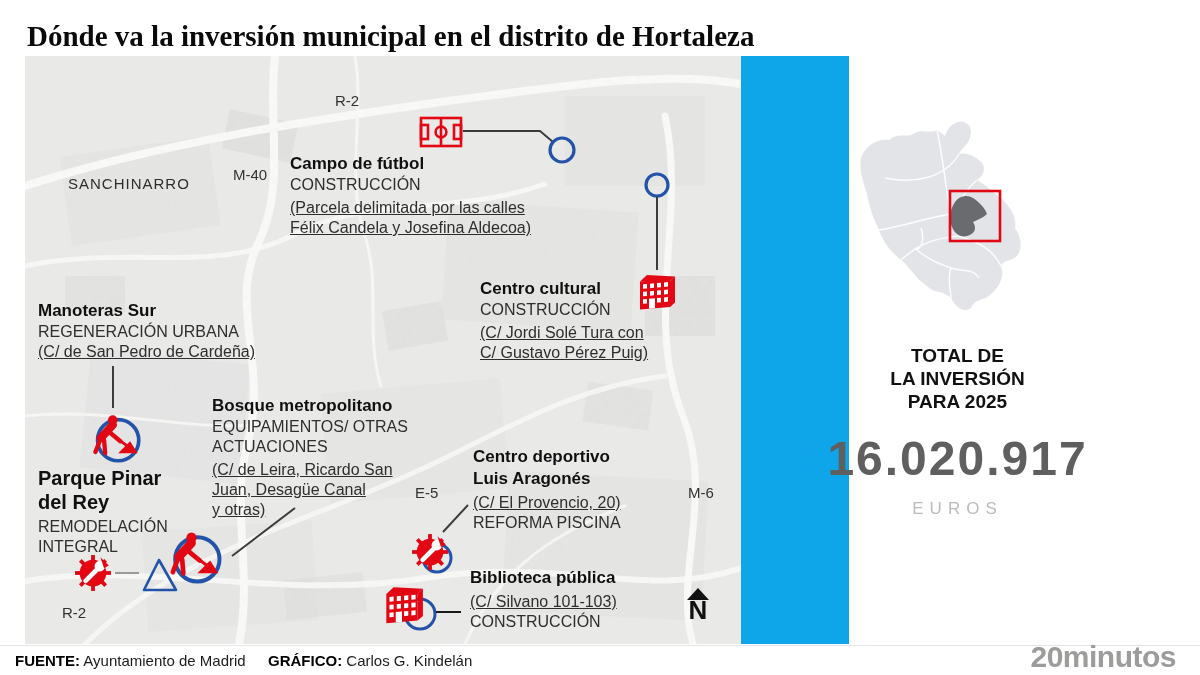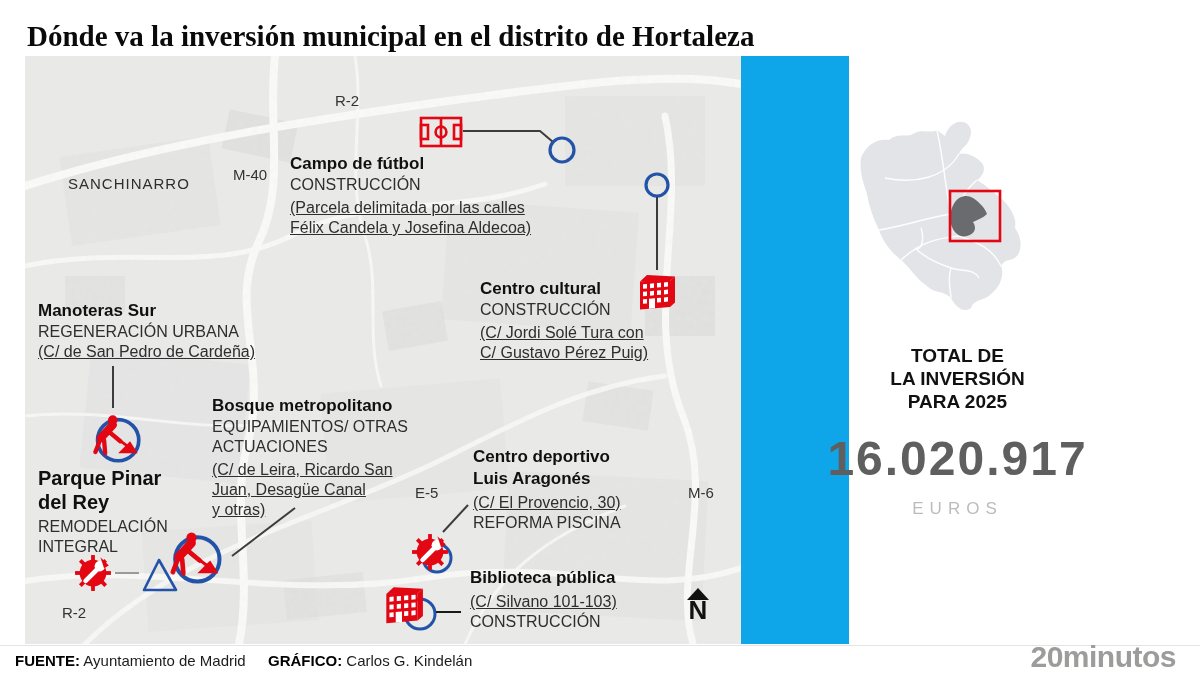--- a/index.html
+++ b/index.html
@@ -219,21 +219,21 @@
     <div class="note" style="left:13px;top:410px">
       <div class="note-title big">Parque Pinar</div>
       <div class="note-title big">del Rey</div>
       <div class="note-cat gap-top">REMODELACIÓN</div>
       <div class="note-cat">INTEGRAL</div>
     </div>
 
     <div class="note" style="left:448px;top:390px">
       <div class="note-title">Centro deportivo</div>
       <div class="note-title">Luis Aragonés</div>
-      <div class="note-line gap-top">(C/ El Provencio, 30)</div>
+      <div class="note-line gap-top">(C/ El Provencio, 20)</div>
       <div class="note-cat">REFORMA PISCINA</div>
     </div>
 
     <div class="note" style="left:445px;top:511px">
       <div class="note-title">Biblioteca pública</div>
       <div class="note-line gap-top">(C/ Silvano 101-103)</div>
       <div class="note-cat">CONSTRUCCIÓN</div>
     </div>
 
     <div class="north">

